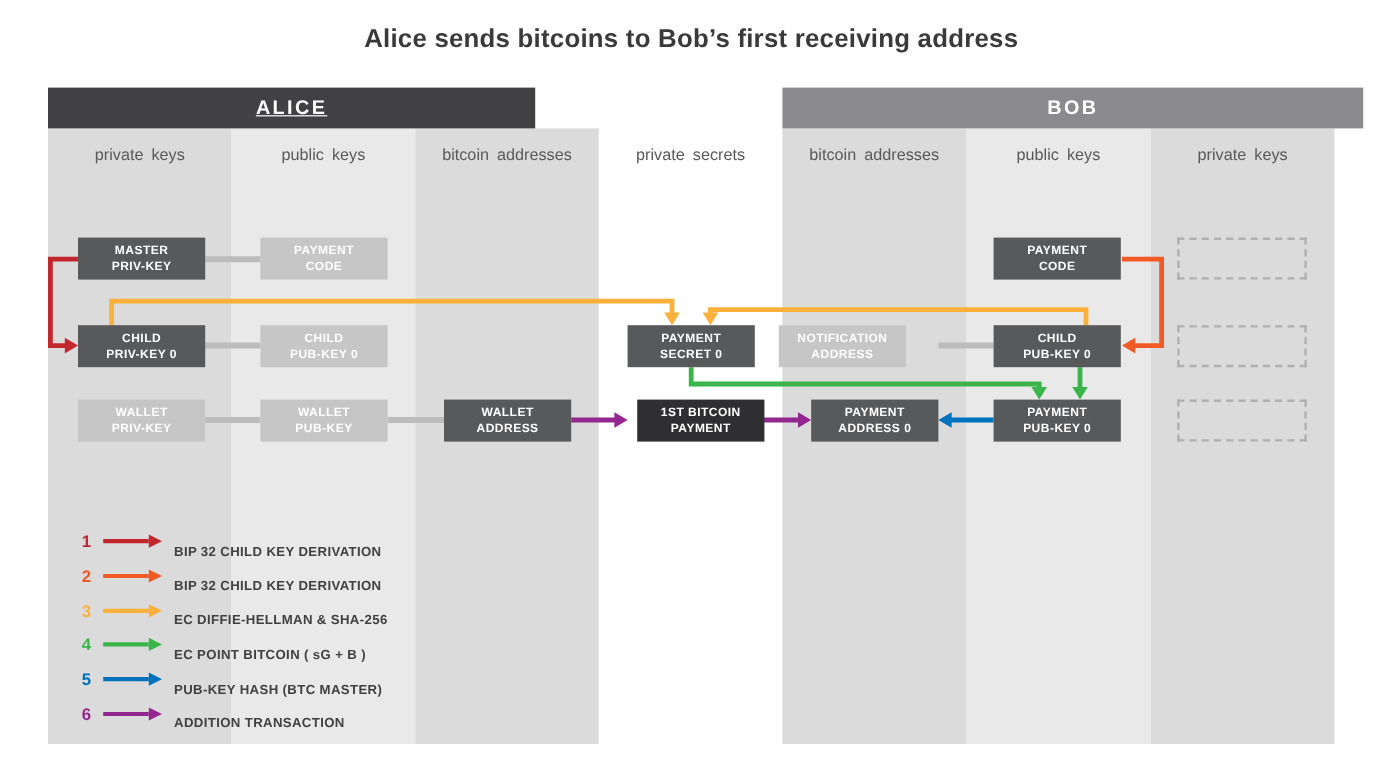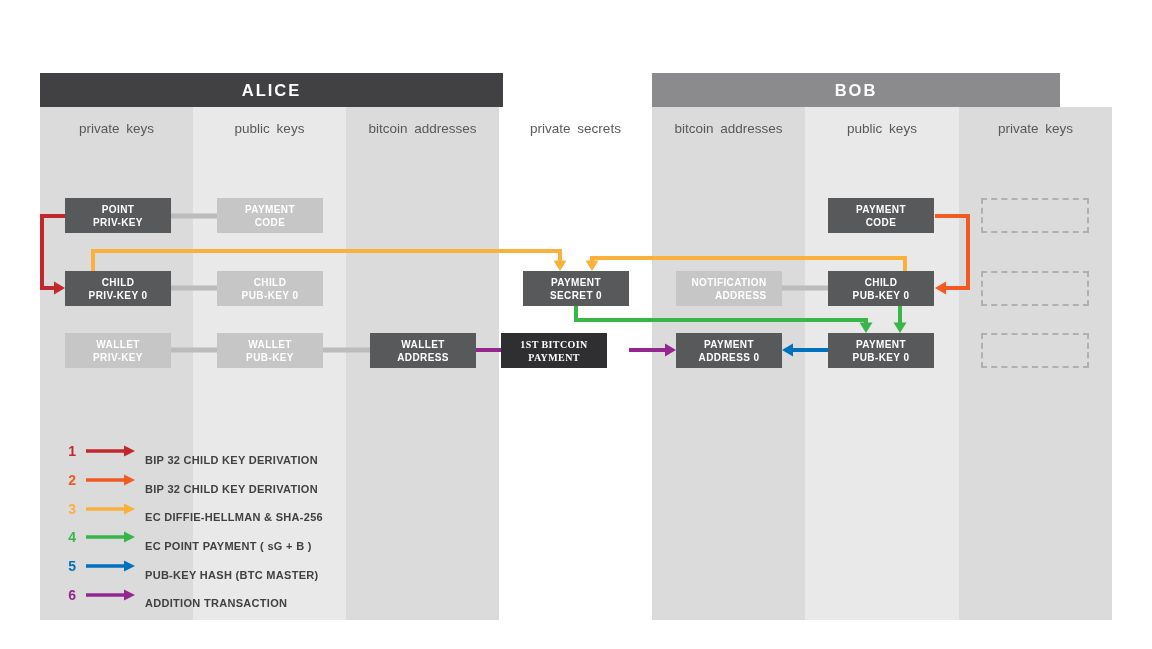--- a/index.html
+++ b/index.html
@@ -16,22 +16,22 @@
     font-size:21.5px;font-weight:bold;color:#3a3a3c;
     letter-spacing:0.2px;
     margin:0;
   }
   .panel-header{
     position:absolute;top:73px;height:34px;
     display:flex;align-items:center;justify-content:center;
     color:#ffffff;font-weight:bold;font-size:16.5px;letter-spacing:2px;
     z-index:2;
   }
-  .panel-header.alice{left:40px;width:463px;background:#414042;}
-  .panel-header.bob{left:652px;width:408px;background:#8b8b8e;}
+  .panel-header.alice{left:40px;width:406px;background:#414042;text-decoration:underline;}
+  .panel-header.bob{left:652px;width:484px;background:#8b8b8e;}
   .col-bg{
     position:absolute;top:107px;height:513px;z-index:0;
   }
   .col-shade-a{background:#dbdbdb;}
   .col-shade-b{background:#e9e9e9;}
   .col-label{
     position:absolute;top:119px;height:18px;z-index:2;
     display:flex;align-items:center;justify-content:center;
     font-size:13.5px;color:#58595b;word-spacing:3px;
   }
@@ -67,20 +67,21 @@
   .larrow{display:block;margin-right:9px;}
   .llabel{
     font-size:11px;font-weight:bold;color:#414042;letter-spacing:0.3px;margin-top:17px;
   }
 </style>
 </head>
 <body>
 
 <div class="canvas">
 
+  <h1 class="title">Alice sends bitcoins to Bob’s first receiving address</h1>
 
   <div class="col-bg col-shade-a" style="left:40px;width:153px;"></div>
   <div class="col-bg col-shade-b" style="left:193px;width:153px;"></div>
   <div class="col-bg col-shade-a" style="left:346px;width:153px;"></div>
   <div class="col-bg col-shade-a" style="left:652px;width:153px;"></div>
   <div class="col-bg col-shade-b" style="left:805px;width:154px;"></div>
   <div class="col-bg col-shade-a" style="left:959px;width:153px;"></div>
 
   <div class="panel-header alice">
     <span>ALICE</span>
@@ -123,43 +124,43 @@
 
     <path d="M828 350 H792" stroke-width="4" fill="none" stroke="#0071bc"></path>
     <polygon points="782,350 793,343.5 793,356.5" fill="#0071bc"></polygon>
 
     <path d="M476 350 H513" stroke-width="4" fill="none" stroke="#93278f"></path>
     <polygon points="523,350 512,343.5 512,356.5" fill="#93278f"></polygon>
     <path d="M629 350 H666" stroke-width="4" fill="none" stroke="#93278f"></path>
     <polygon points="676,350 665,343.5 665,356.5" fill="#93278f"></polygon>
   </svg>
 
-  <div class="box dark" style="left:65px;top:198px;">POINT
+  <div class="box dark" style="left:65px;top:198px;">MASTER
 PRIV-KEY</div>
   <div class="box light" style="left:217px;top:198px;">PAYMENT
 CODE</div>
   <div class="box dark" style="left:65px;top:271px;">CHILD
 PRIV-KEY 0</div>
   <div class="box light" style="left:217px;top:271px;">CHILD
 PUB-KEY 0</div>
   <div class="box light" style="left:65px;top:333px;">WALLET
 PRIV-KEY</div>
   <div class="box light" style="left:217px;top:333px;">WALLET
 PUB-KEY</div>
   <div class="box dark" style="left:370px;top:333px;">WALLET
 ADDRESS</div>
 
   <div class="box dark" style="left:523px;top:271px;">PAYMENT
 SECRET 0</div>
-  <div class="box black" style="left:501px;top:333px;font-family:Liberation Serif, serif;">1ST BITCOIN
+  <div class="box black" style="left:531px;top:333px;">1ST BITCOIN
 PAYMENT</div>
 
   <div class="box dark" style="left:828px;top:198px;">PAYMENT
 CODE</div>
-  <div class="box light" style="left:676px;top:271px;text-align:right;">NOTIFICATION
+  <div class="box light" style="left:649px;top:271px;">NOTIFICATION
 ADDRESS</div>
   <div class="box dark" style="left:828px;top:271px;">CHILD
 PUB-KEY 0</div>
   <div class="box dark" style="left:676px;top:333px;">PAYMENT
 ADDRESS 0</div>
   <div class="box dark" style="left:828px;top:333px;">PAYMENT
 PUB-KEY 0</div>
   <div class="box dashed" style="left:981px;top:198px;"></div>
   <div class="box dashed" style="left:981px;top:271px;"></div>
   <div class="box dashed" style="left:981px;top:333px;"></div>
@@ -188,21 +189,21 @@
         <polygon points="51,6 40,0.5 40,11.5" fill="#fbb03b"></polygon>
       </svg>
       <span class="llabel">EC DIFFIE-HELLMAN &amp; SHA-256</span>
     </div>
     <div class="legend-row">
       <span class="lnum" style="color: rgb(57, 181, 74);">4</span>
       <svg class="larrow" width="52" height="12">
         <line x1="2" y1="6" x2="40" y2="6" stroke-width="3.5" stroke="#39b54a"></line>
         <polygon points="51,6 40,0.5 40,11.5" fill="#39b54a"></polygon>
       </svg>
-      <span class="llabel">EC POINT PAYMENT ( sG + B )</span>
+      <span class="llabel">EC POINT BITCOIN ( sG + B )</span>
     </div>
     <div class="legend-row">
       <span class="lnum" style="color: rgb(0, 113, 188);">5</span>
       <svg class="larrow" width="52" height="12">
         <line x1="2" y1="6" x2="40" y2="6" stroke-width="3.5" stroke="#0071bc"></line>
         <polygon points="51,6 40,0.5 40,11.5" fill="#0071bc"></polygon>
       </svg>
       <span class="llabel">PUB-KEY HASH (BTC MASTER)</span>
     </div>
     <div class="legend-row">

